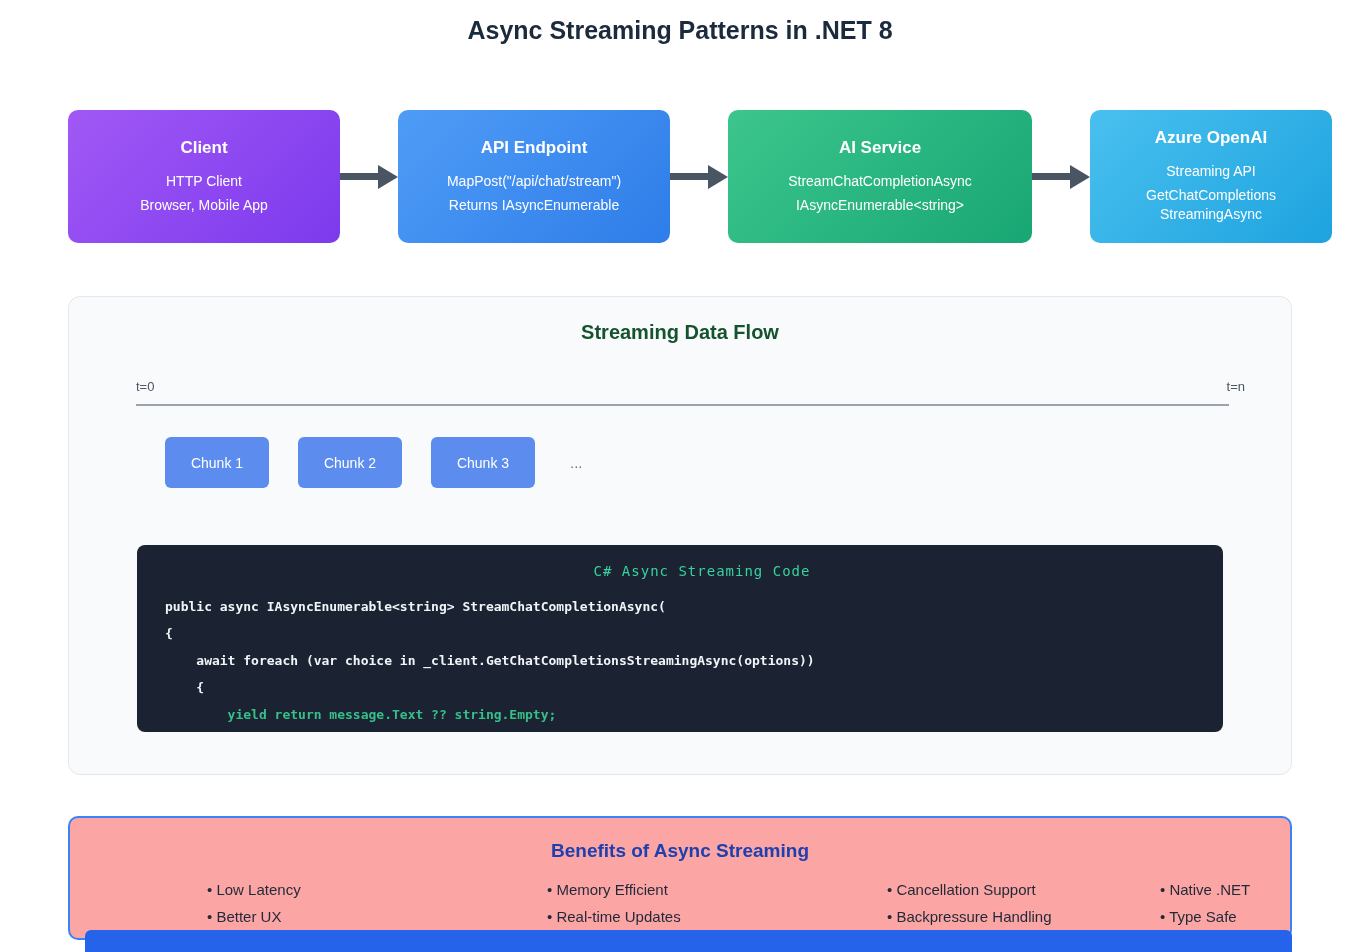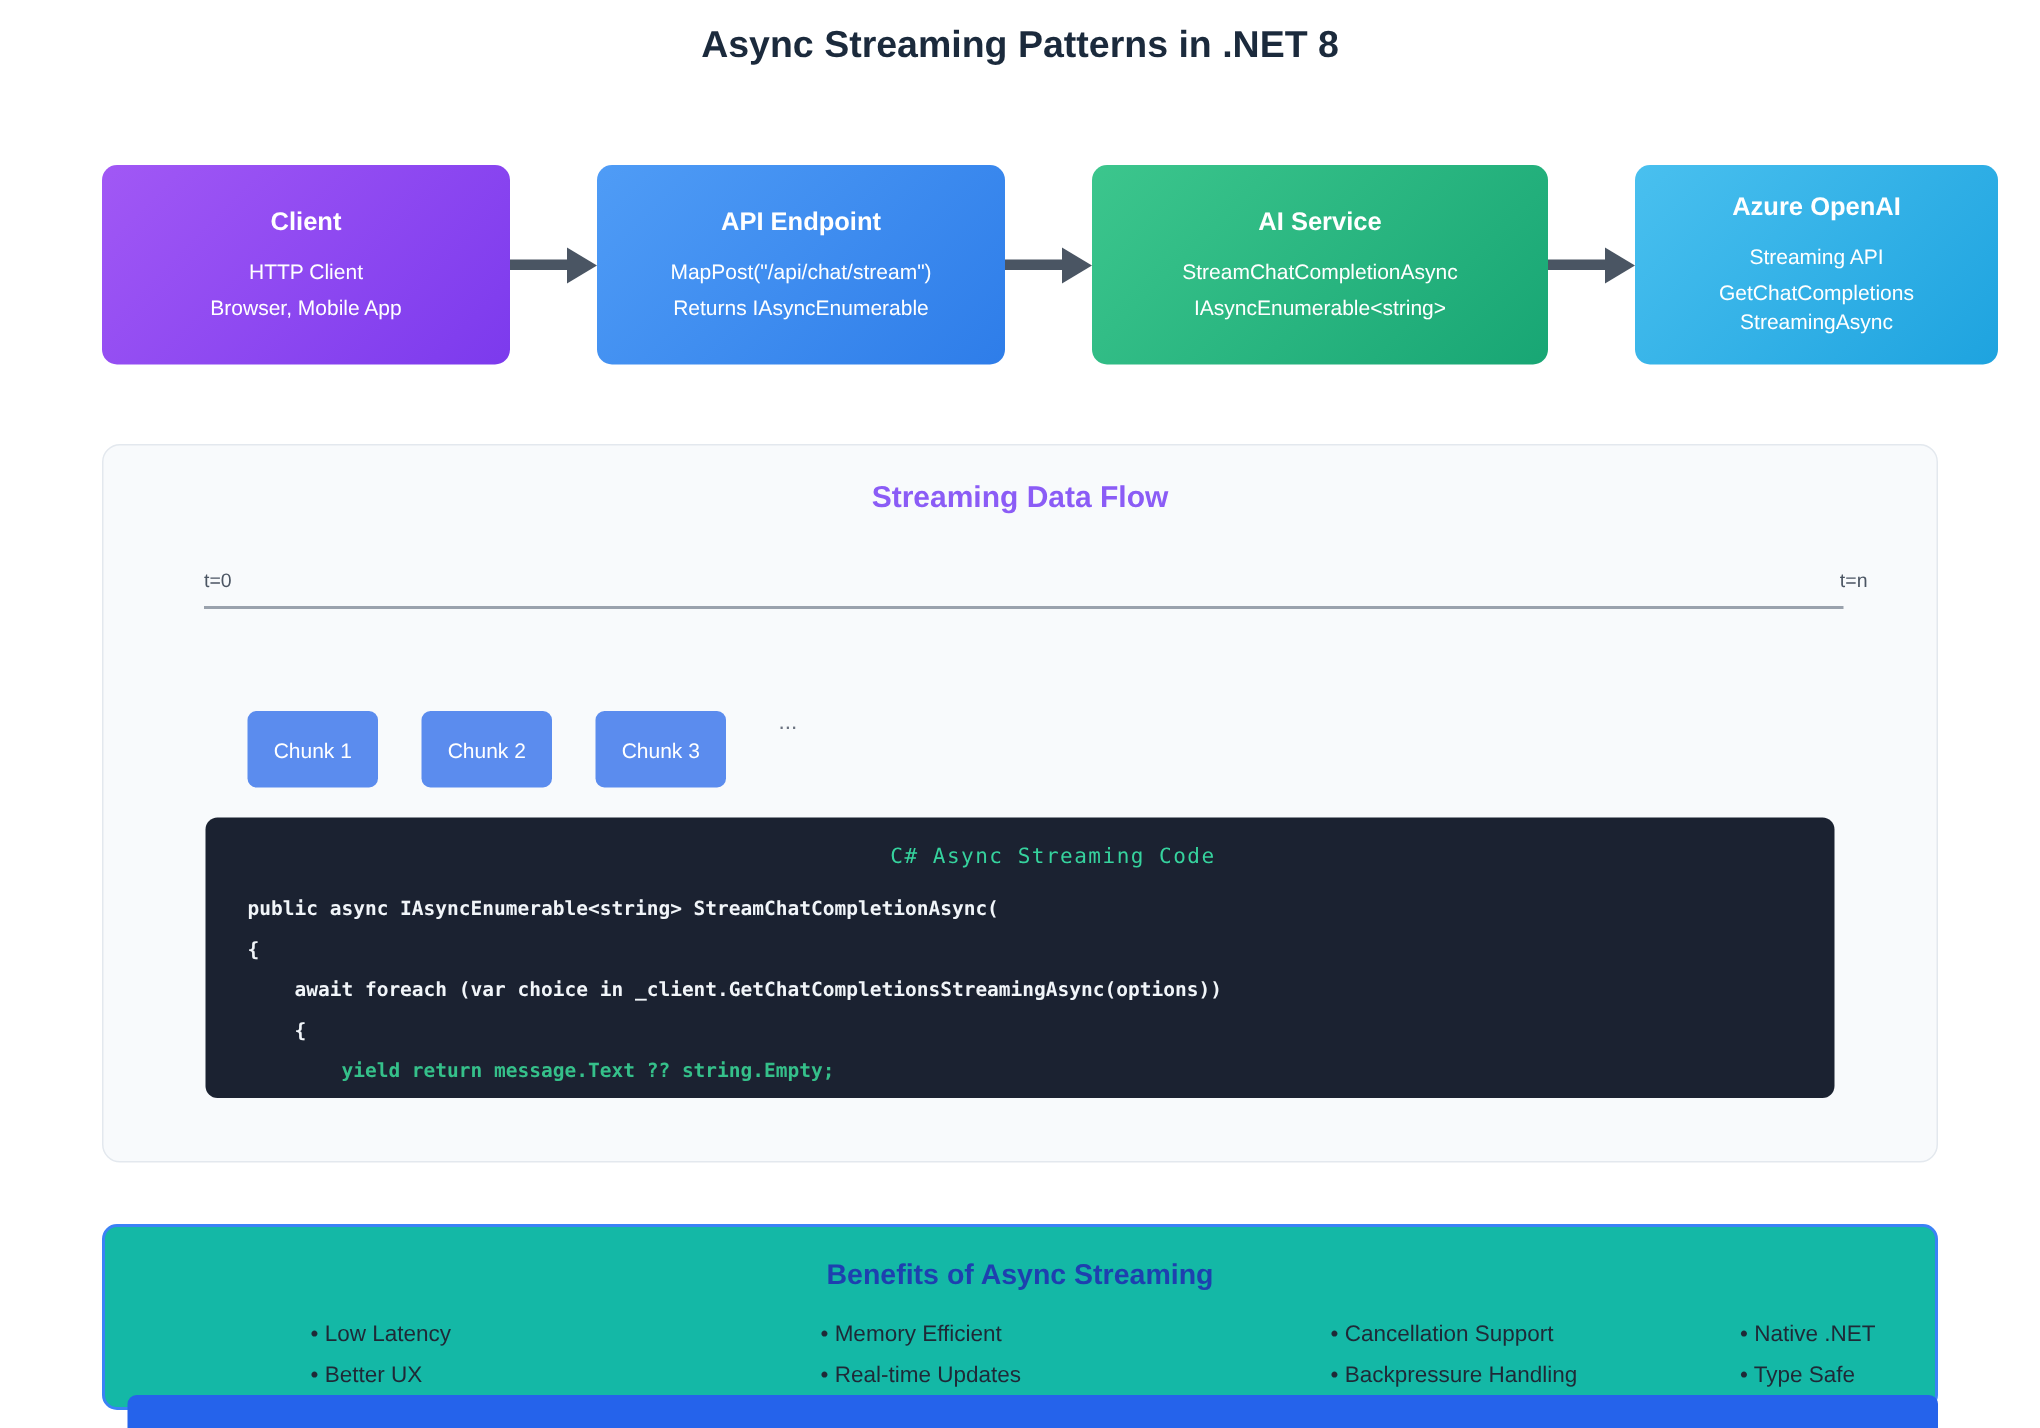--- a/index.html
+++ b/index.html
@@ -23,45 +23,45 @@
   .box-azure  { width: 242px; background: linear-gradient(135deg, #49c0ef, #1ea3df); }
   .arrow { flex: 1; display: flex; align-items: center; justify-content: center; }
   .arrow-shaft { width: 38px; height: 7px; background: #4a5563; }
   .arrow-head { width: 0; height: 0; border-top: 12px solid transparent;
     border-bottom: 12px solid transparent; border-left: 20px solid #4a5563; }
 
   
   .flow-panel { position: absolute; top: 296px; left: 68px; width: 1224px; height: 479px;
     background: #f8fafc; border: 1px solid #e3e8ee; border-radius: 12px; }
   .panel-title { position: absolute; top: 24px; left: 0; width: 100%; text-align: center;
-    font-size: 20px; font-weight: bold; color: #8b5cf6; }
+    font-size: 20px; font-weight: bold; color: #14532d; }
   .timeline-label { position: absolute; top: 82px; font-size: 13px; color: #4b5563; }
   .tl-start { left: 67px; }
   .tl-end { right: 46px; }
   .timeline-line { position: absolute; top: 107px; left: 67px; right: 62px; height: 2px; background: #9aa2ad; }
 
   .chunks-row { position: absolute; top: 140px; left: 96px; display: flex; align-items: center; gap: 29px; }
-  .chunk { width: 87px; height: 51px; border-radius: 6px; color: #fff; font-size: 14px;
-    display: flex; align-items: center; justify-content: center; flex: none; margin-top: 37px; }
+  .chunk { width: 104px; height: 51px; border-radius: 6px; color: #fff; font-size: 14px;
+    display: flex; align-items: center; justify-content: center; flex: none; }
   .chunk-blue { background: #5b8cee; }
   .chunk-green { background: #3bcb92; margin-left: 40px; }
   .ellipsis { color: #6b7280; font-size: 15px; margin: 0 6px; }
 
   
   .code-block { position: absolute; top: 248px; left: 68px; width: 1086px; height: 187px;
     background: #1b2231; border-radius: 8px; overflow: visible; padding-top: 18px; }
   .code-title { text-align: center; font-family: "DejaVu Sans Mono", monospace; font-size: 14px;
     color: #36d39e; margin-bottom: 14px; letter-spacing: 1px; padding-left: 44px; }
   .code-line { font-family: "DejaVu Sans Mono", monospace; font-size: 13px; font-weight: bold;
     color: #f1f5f9; white-space: pre; padding-left: 28px; line-height: 27px; }
   .code-line.overflow { color: #35c08a; }
 
   
   .benefits { position: absolute; top: 816px; left: 68px; width: 1224px; height: 124px;
-    background: #14b8a6; border: 2px solid #3b82f6; border-radius: 10px; }
+    background: #fca5a5; border: 2px solid #3b82f6; border-radius: 10px; }
   .benefits-title { position: absolute; top: 22px; left: 0; width: 100%; text-align: center;
     font-size: 19px; font-weight: bold; color: #1e40af; }
   .benefit-col { position: absolute; top: 58px; font-size: 15px; color: #1f2937; line-height: 27px; }
   .col-0 { left: 137px; }
   .col-1 { left: 477px; }
   .col-2 { left: 817px; }
   .col-3 { left: 1090px; }
 
   
   .bottom-bar { position: absolute; top: 930px; left: 85px; width: 1207px; height: 22px;

